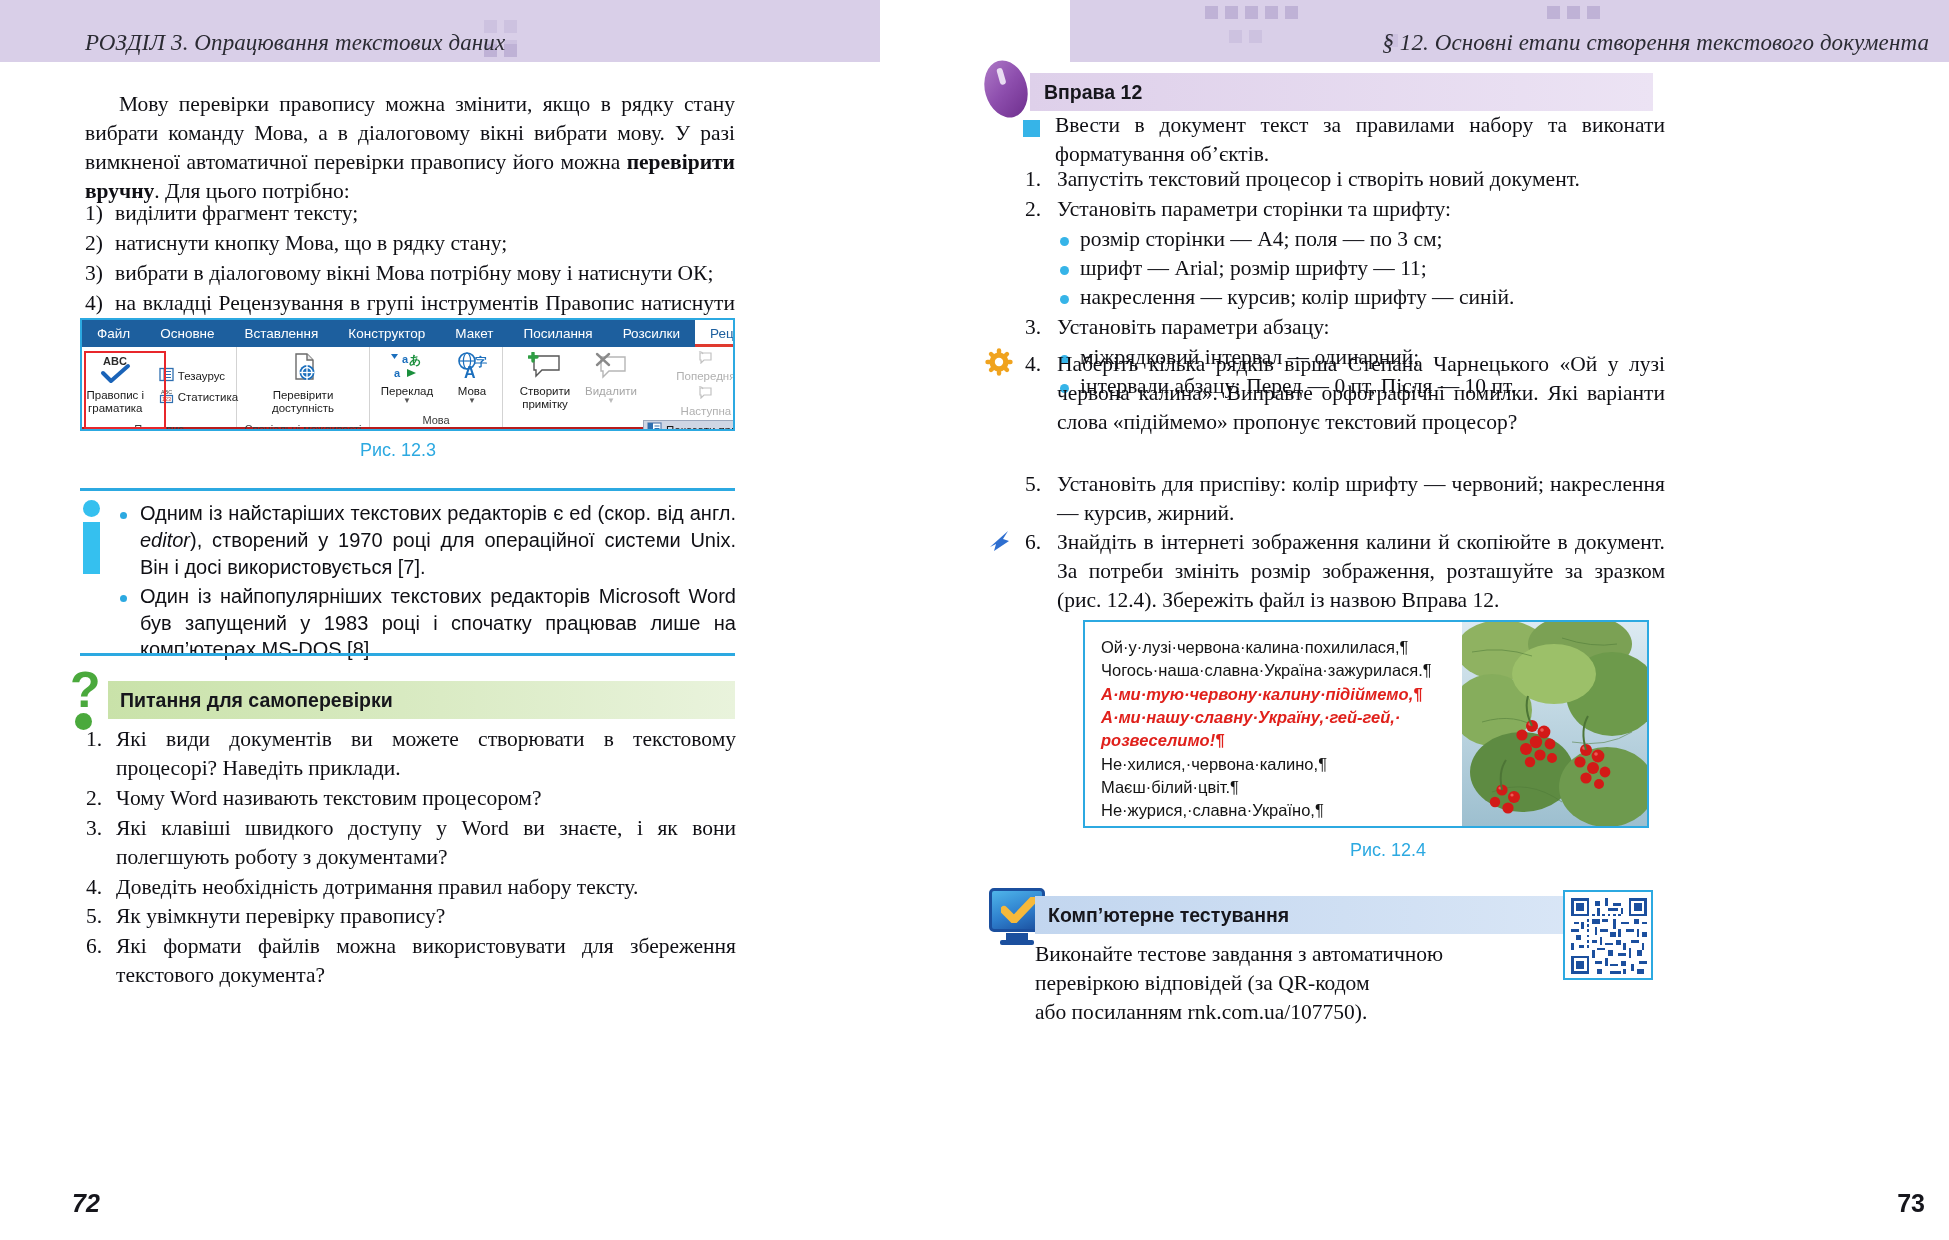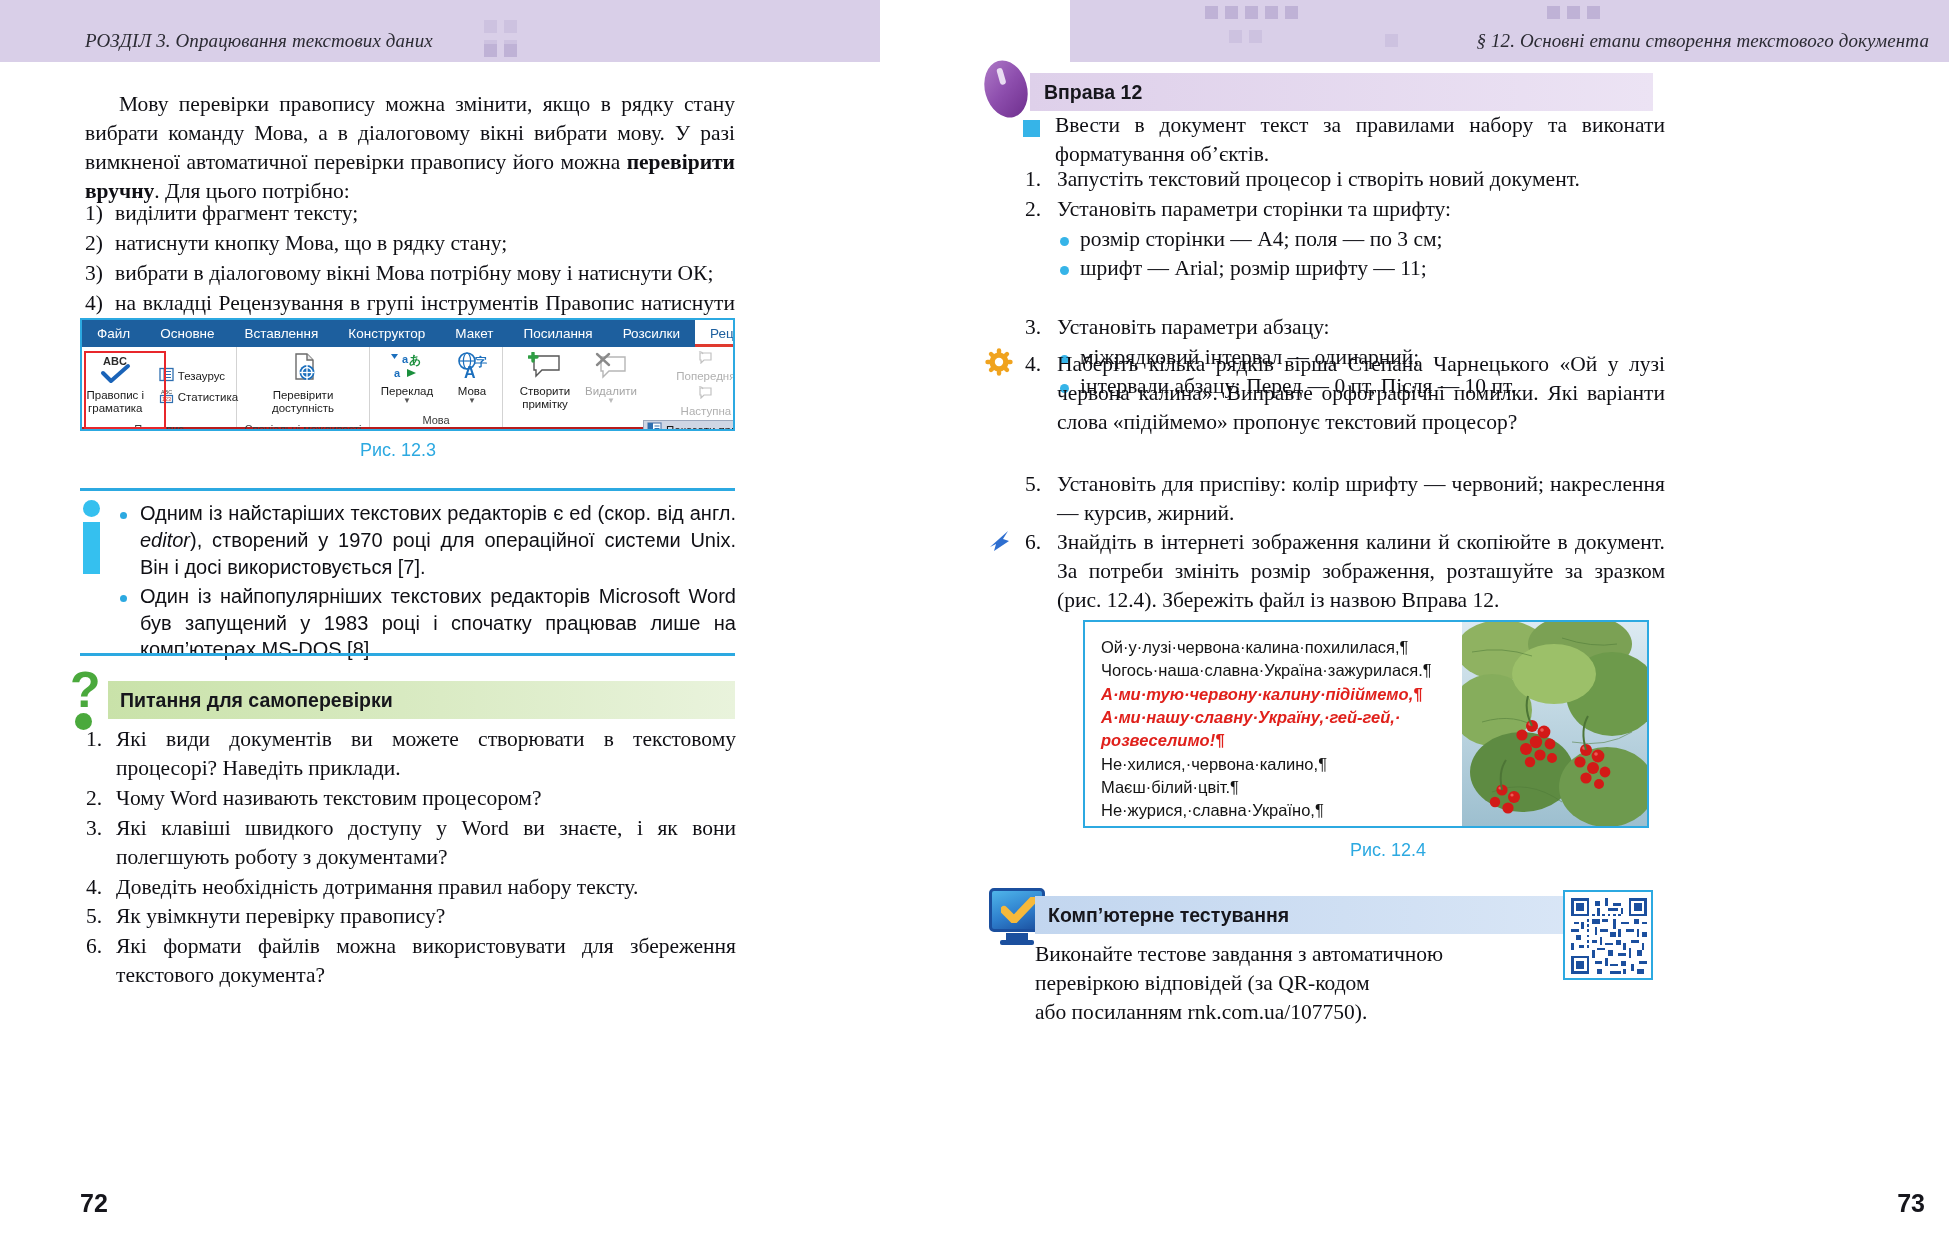--- a/index.html
+++ b/index.html
@@ -20,21 +20,21 @@
   .hdr-band {
     position: absolute; top: 0; height: 62px;
     background: #d9cfe8;
   }
   .hdr-band-left  { left: 0;  width: 880px; }
   .hdr-band-right { left: 95px; width: 879px; }
 
   .hdr-text {
     position: absolute; top: 30px;
     font-family: "Liberation Serif", serif;
-    font-style: italic; font-size: 19px; color: #2b2b33;
+    font-style: italic; font-size: 23px; color: #2b2b33;
     letter-spacing: .1px;
   }
   .hdr-text-left  { left: 85px; }
   .hdr-text-right { right: 20px; }
 
   
   .deco { position: absolute; display: grid; gap: 7px; }
   .deco span { width: 13px; height: 13px; background: #bfb2d6; display: block; }
   .deco.faint span { background: #cdc2e0; }
 
@@ -501,21 +501,21 @@
       <li>
         <span class="num">5.</span>
         <span>Як увімкнути перевірку правопису?</span>
       </li>
       <li>
         <span class="num">6.</span>
         <span>Які формати файлів можна використовувати для збереження текстового документа?</span>
       </li>
     </ol>
 
-    <div class="pageno" style="left:80px;">72</div>
+    <div class="pageno" style="left:72px;font-style:italic;">72</div>
   </div>
 
   <div class="page page-right">
 
     <div class="hdr-band hdr-band-right"></div>
     <div class="deco" style="left:230px; top:6px; grid-template-columns:repeat(5,13px);">
       <span></span>
         <span></span>
         <span></span>
         <span></span>
@@ -548,20 +548,21 @@
       <span style="display:block; padding-left:32px;">Запустіть текстовий процесор і створіть новий документ.</span>
     </div>
 
     <div class="col ptext" style="left:50px; top:195px; width:640px;">
       <span style="position:absolute; left:0;">2.</span>
       <span style="display:block; padding-left:32px;">Установіть параметри сторінки та шрифту:</span>
     </div>
     <div class="col ptext" style="left:78px; top:225px; width:610px;">
       <div class="dotbul">розмір сторінки — А4; поля — по 3 см;</div>
       <div class="dotbul">шрифт — Arial; розмір шрифту — 11;</div>
+      <div class="dotbul">накреслення — курсив; колір шрифту — синій.</div>
     </div>
 
     <div class="col ptext" style="left:50px; top:313px; width:640px;">
       <span style="position:absolute; left:0;">3.</span>
       <span style="display:block; padding-left:32px;">Установіть параметри абзацу:</span>
     </div>
     <div class="col ptext" style="left:78px; top:343px; width:610px;">
       <div class="dotbul">міжрядковий інтервал — одинарний;</div>
       <div class="dotbul">інтервали абзацу: Перед — 0 пт, Після — 10 пт.</div>
     </div>

